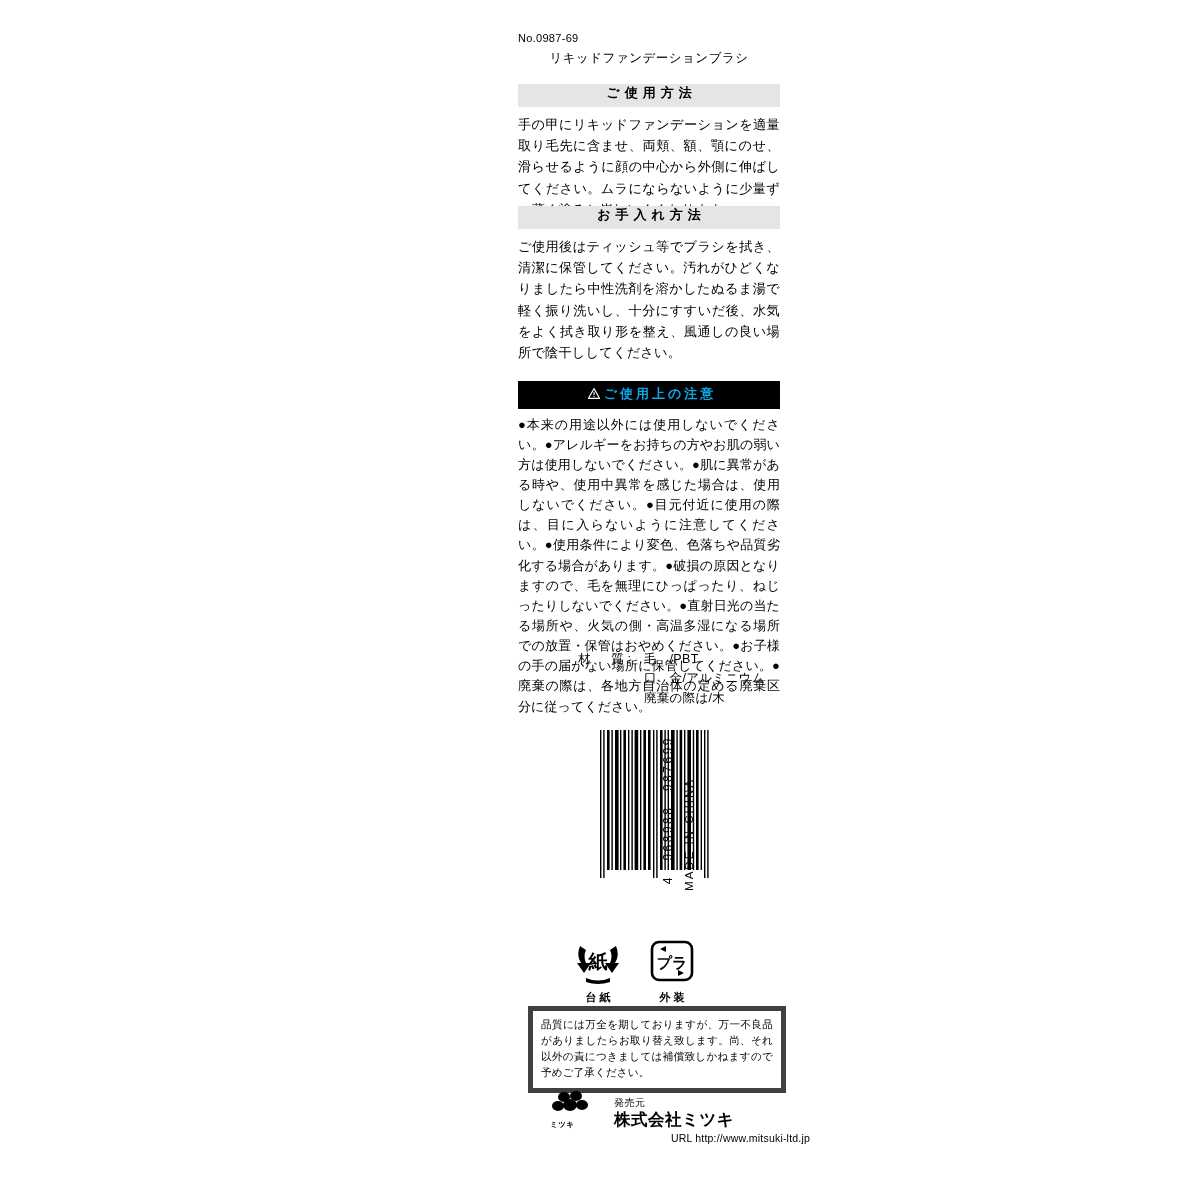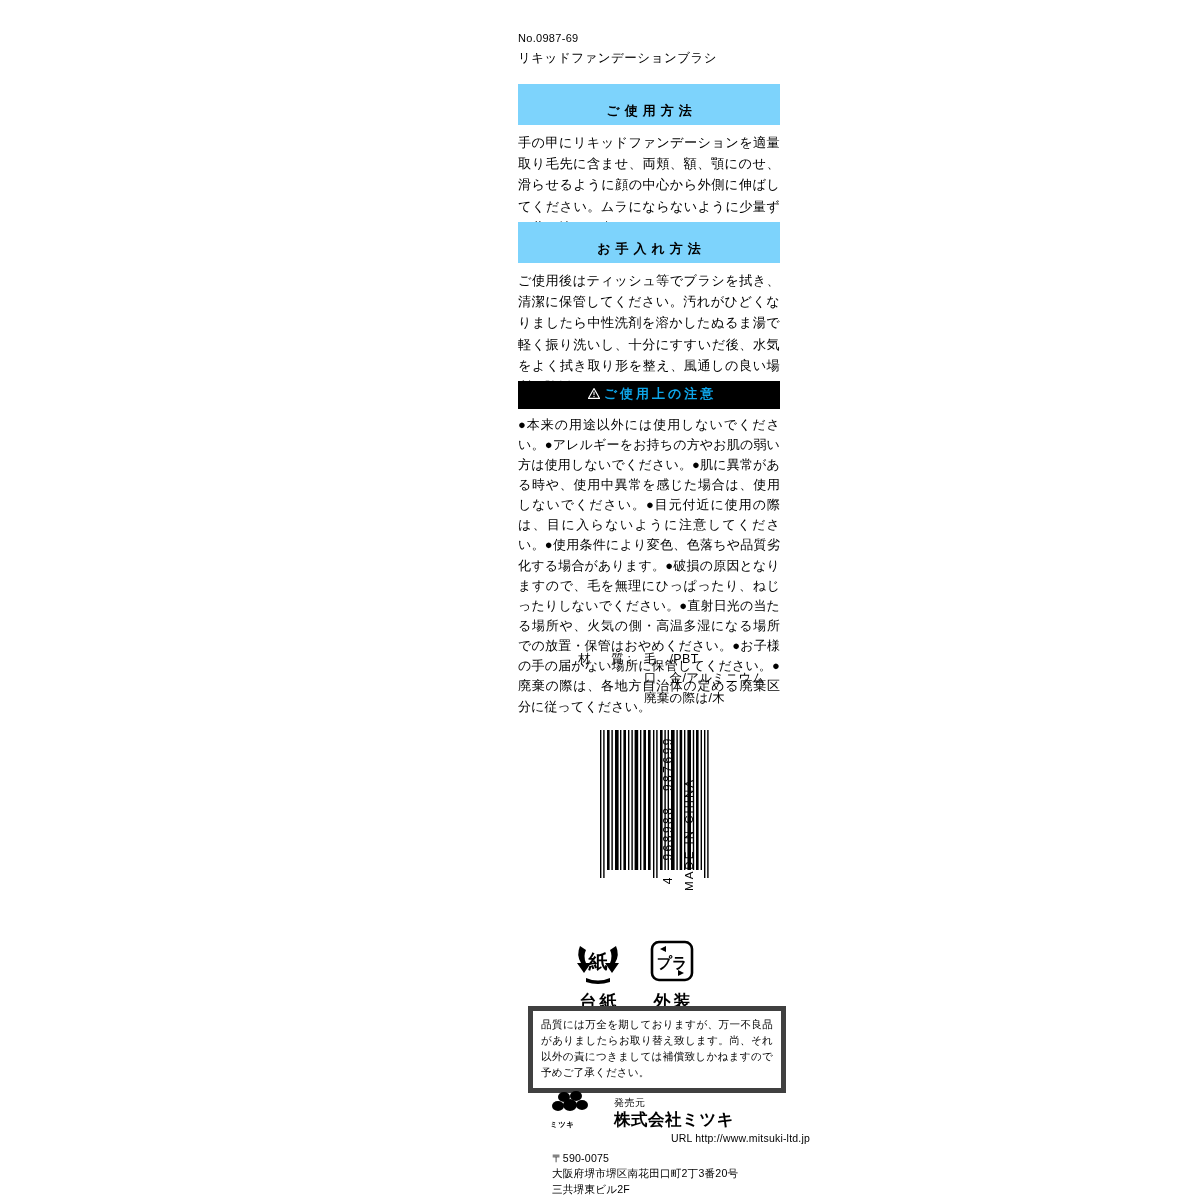--- a/index.html
+++ b/index.html
@@ -29,34 +29,34 @@
   }
 
   
   .prod-no {
     font-size: 11px;
     letter-spacing: 0.3px;
     line-height: 1.5;
   }
   .prod-name {
     font-size: 12.5px;
-    text-align: left;
+    text-align: center;
     letter-spacing: 0.5px;
     line-height: 1.5;
     margin-top: 2px;
   }
 
   
   .bar-gray {
-    background: #7dd3fc;
+    background: #e5e5e5;
     text-align: center;
     font-size: 13px;
     font-weight: bold;
     letter-spacing: 5px;
-    padding: 19px 0 6px 0;
+    padding: 1px 0 6px 0;
     line-height: 1.2;
     text-indent: 5px;
   }
   .bar-black {
     background: #000000;
     color: #0ea5e9;
     text-align: center;
     font-size: 13px;
     font-weight: bold;
     letter-spacing: 3px;
@@ -140,21 +140,21 @@
     left: 534px;
     top: 938px;
     display: flex;
     gap: 22px;
   }
   .recycle-item {
     width: 52px;
     text-align: center;
   }
   .recycle-cap {
-    font-size: 17px;
+    font-size: 11px;
     font-weight: bold;
     letter-spacing: 3px;
     margin-top: 2px;
     text-indent: 3px;
   }
 
   
   .quality-box {
     position: absolute;
     left: 490px;
@@ -226,21 +226,21 @@
   <div class="panel" style="top:30px;">
     <div class="prod-no">No.0987-69</div>
     <div class="prod-name">リキッドファンデーションブラシ</div>
   </div>
 
   <div class="panel" style="top:84px;">
     <div class="bar-gray">ご使用方法</div>
     <div class="body-text">手の甲にリキッドファンデーションを適量取り毛先に含ませ、両頬、額、顎にのせ、滑らせるように顔の中心から外側に伸ばしてください。ムラにならないように少量ずつ薄く塗ると崩れにくくなります。</div>
   </div>
 
-  <div class="panel" style="top:222px;">
+  <div class="panel" style="top:206px;">
     <div class="bar-gray">お手入れ方法</div>
     <div class="body-text">ご使用後はティッシュ等でブラシを拭き、清潔に保管してください。汚れがひどくなりましたら中性洗剤を溶かしたぬるま湯で軽く振り洗いし、十分にすすいだ後、水気をよく拭き取り形を整え、風通しの良い場所で陰干ししてください。</div>
   </div>
 
   <div class="panel" style="top:381px;">
     <div class="bar-black">
       <span class="warn-tri">
         <svg width="12" height="11" viewBox="0 0 12 11">
           <polygon points="6,0.6 11.6,10.4 0.4,10.4" fill="none" stroke="#ffffff" stroke-width="1.1"></polygon>
           <rect x="5.45" y="3.6" width="1.1" height="3.6" fill="#ffffff"></rect>
@@ -337,20 +337,15 @@
           <ellipse cx="32" cy="15" rx="6" ry="5" fill="#000"></ellipse>
         </svg>
         <div class="mitsuki-mark-text">ミツキ</div>
       </div>
       <div>
         <div class="hatsubai">発売元</div>
         <div class="company-name">株式会社ミツキ</div>
       </div>
     </div>
     <div class="url-line">URL  http://www.mitsuki-ltd.jp</div>
-    <div class="addr">
-      <div>〒590-0075</div>
-      <div>大阪府堺市堺区南花田口町2丁3番20号</div>
-      <div>三共堺東ビル2F</div>
-    </div>
   </div>
 
 </div>
 
 </body></html>

